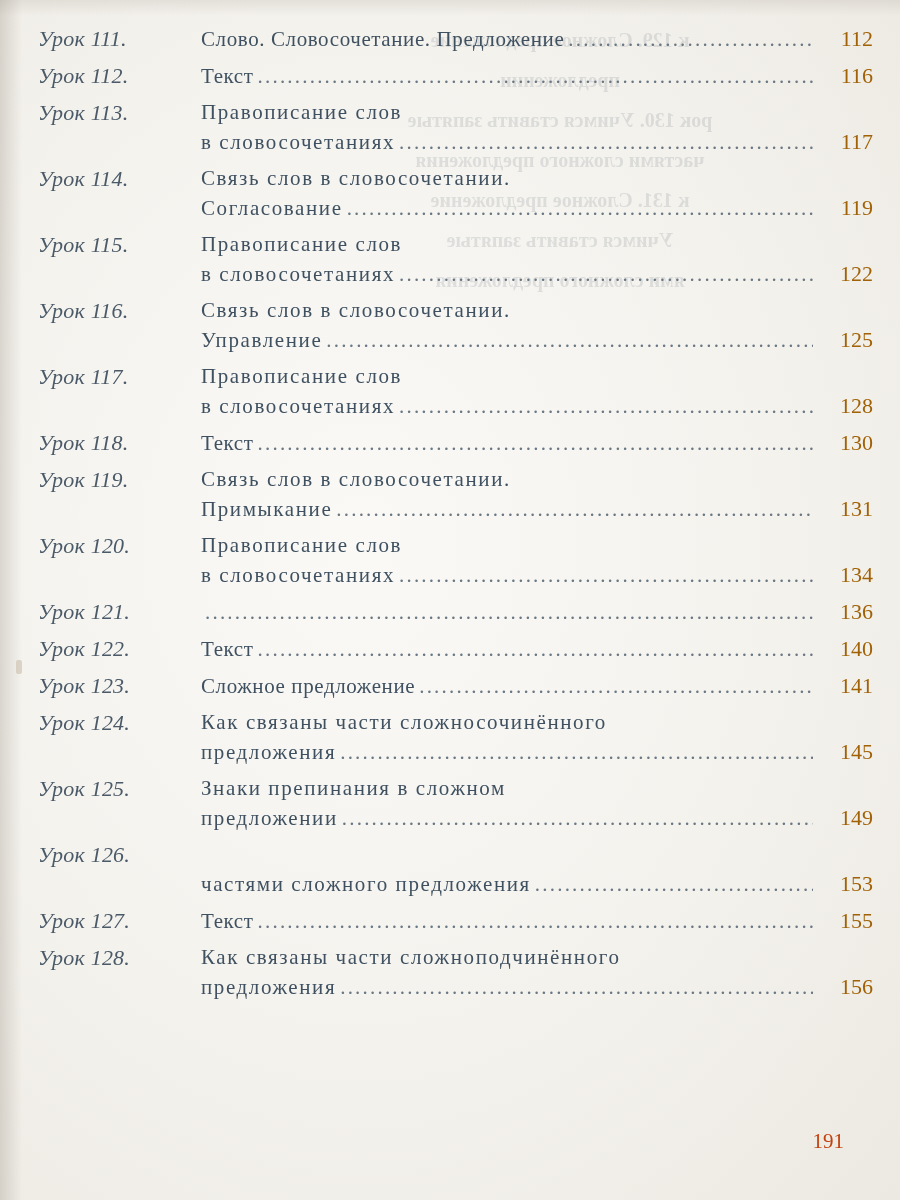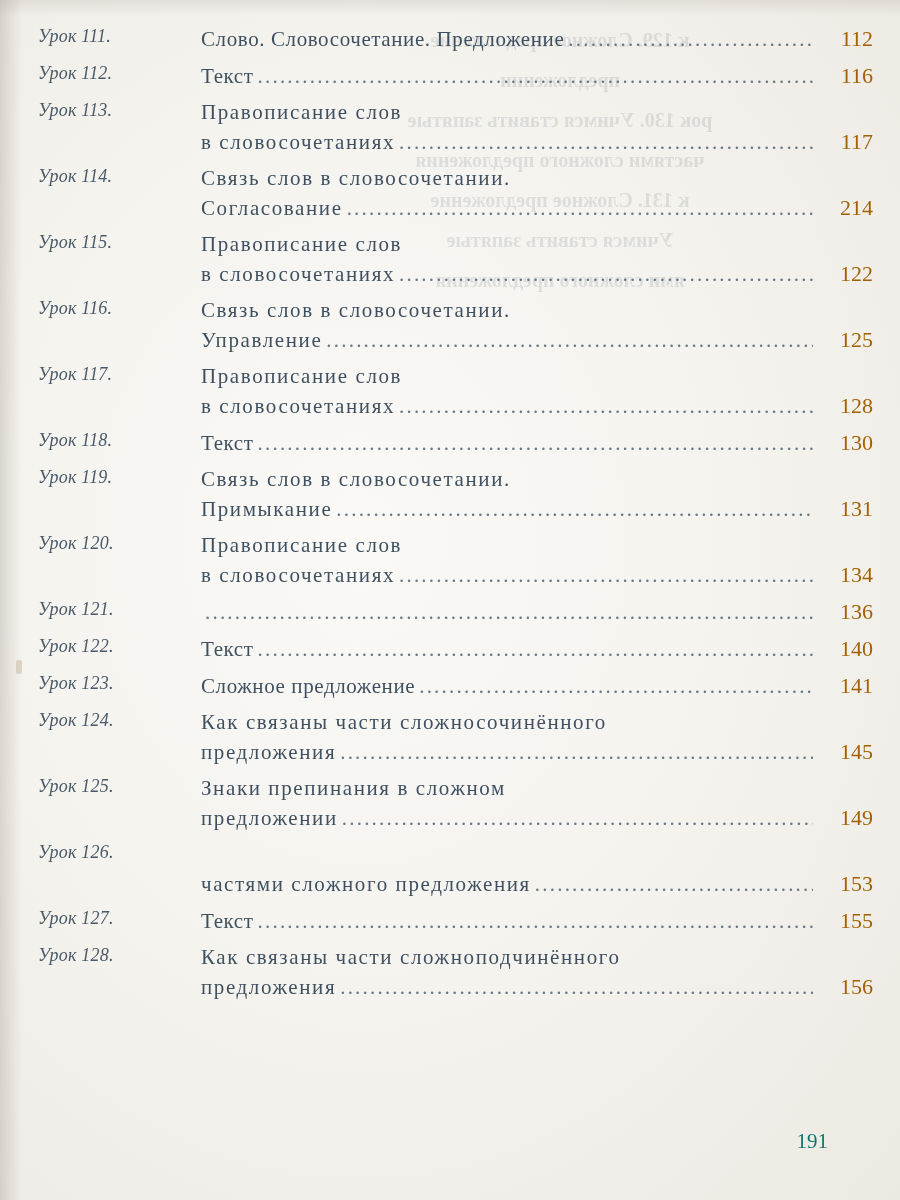--- a/index.html
+++ b/index.html
@@ -49,21 +49,21 @@
     padding: 26px 52px 0 38px;
   }
   .row {
     display: flex;
     align-items: flex-start;
     margin-bottom: 11px;
   }
   .lesson-label {
     flex: 0 0 138px;
     font-style: italic;
-    font-size: 18px;
+    font-size: 22px;
     color: #4a5a68;
     white-space: nowrap;
     letter-spacing: 0.2px;
   }
   .entry {
     flex: 1 1 auto;
     min-width: 0;
   }
   .line {
     display: flex;
@@ -96,24 +96,24 @@
     text-align: right;
     font-size: 22px;
     color: #a16207;
     font-variant-numeric: lining-nums;
   }
   .second-line {
     margin-top: 4px;
   }
   .footer-num {
     position: absolute;
-    right: 72px;
+    right: 56px;
     bottom: 46px;
     font-size: 21px;
-    color: #0f766e;
+    color: #c2410c;
     z-index: 3;
   }
   .edge-mark {
     position: absolute;
     left: 16px;
     top: 660px;
     width: 6px;
     height: 14px;
     background: #c8b9a8;
     opacity: 0.55;
@@ -195,21 +195,21 @@
       <div class="lesson-label">Урок 114.</div>
       <div class="entry">
         <div class="line">
           <span class="title-text spread">Связь слов в словосочетании.</span>
           <span class="dots none">........................................................................................................................</span>
           <span class="page-num"></span>
         </div>
         <div class="line second-line">
           <span class="title-text spread">Согласование</span>
           <span class="dots">........................................................................................................................</span>
-          <span class="page-num">214</span>
+          <span class="page-num">119</span>
         </div>
       </div>
     </div>
     <div class="row">
       <div class="lesson-label">Урок 115.</div>
       <div class="entry">
         <div class="line">
           <span class="title-text spread">Правописание слов</span>
           <span class="dots none">........................................................................................................................</span>
           <span class="page-num"></span>

